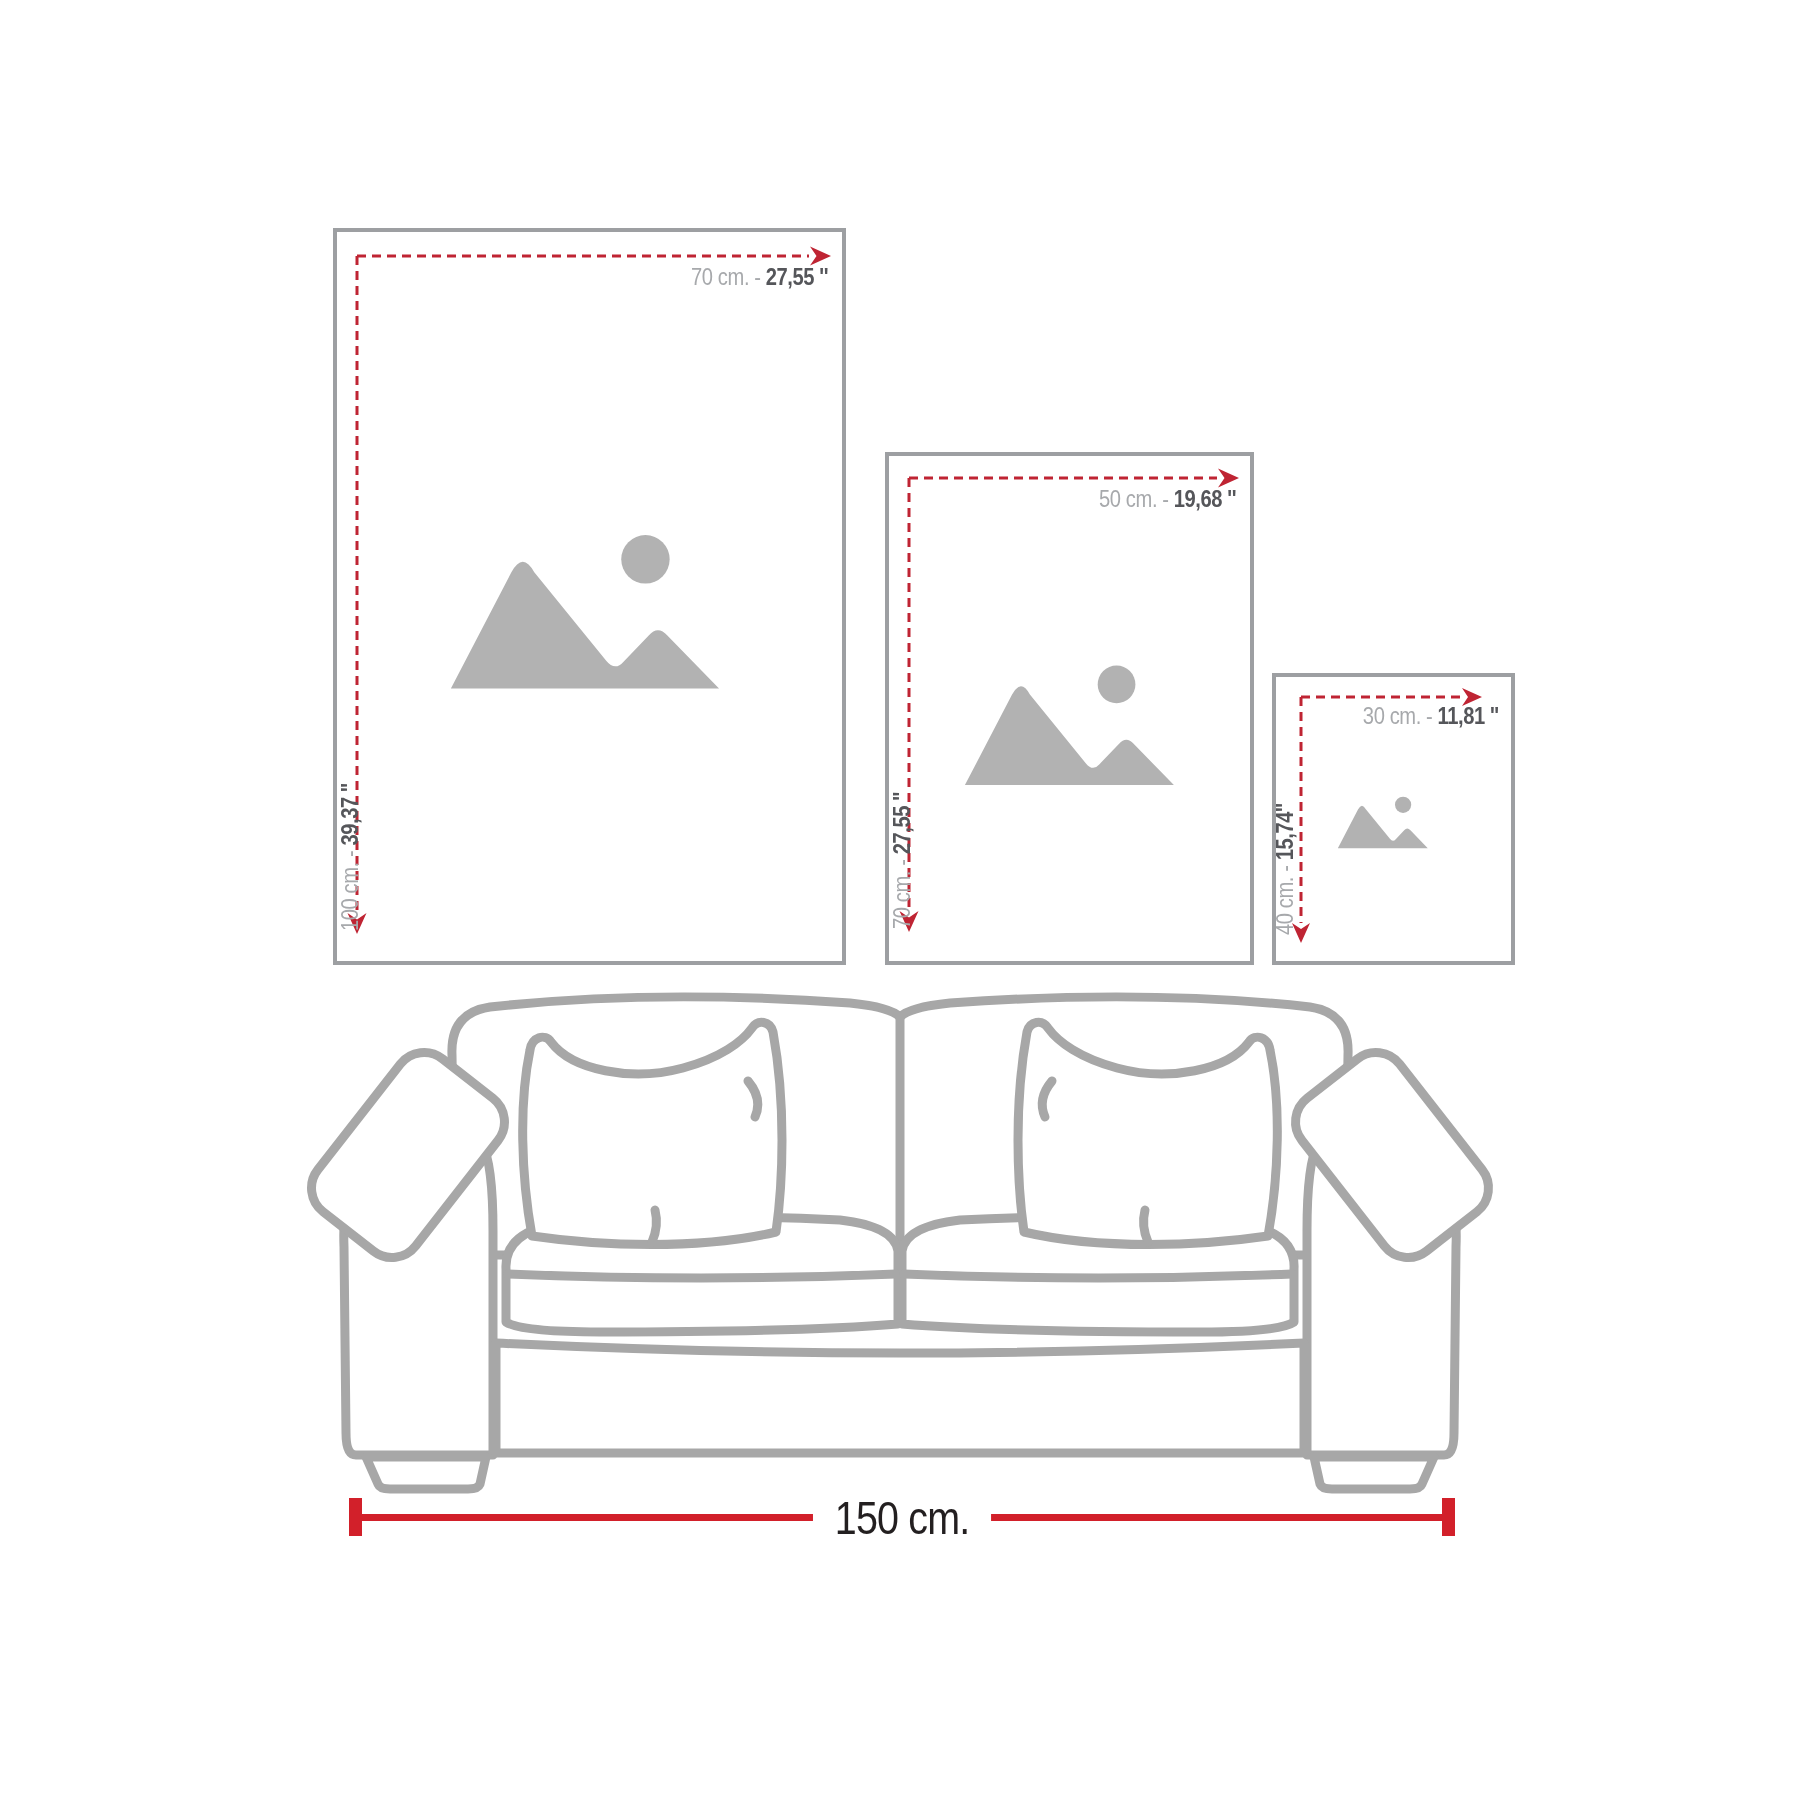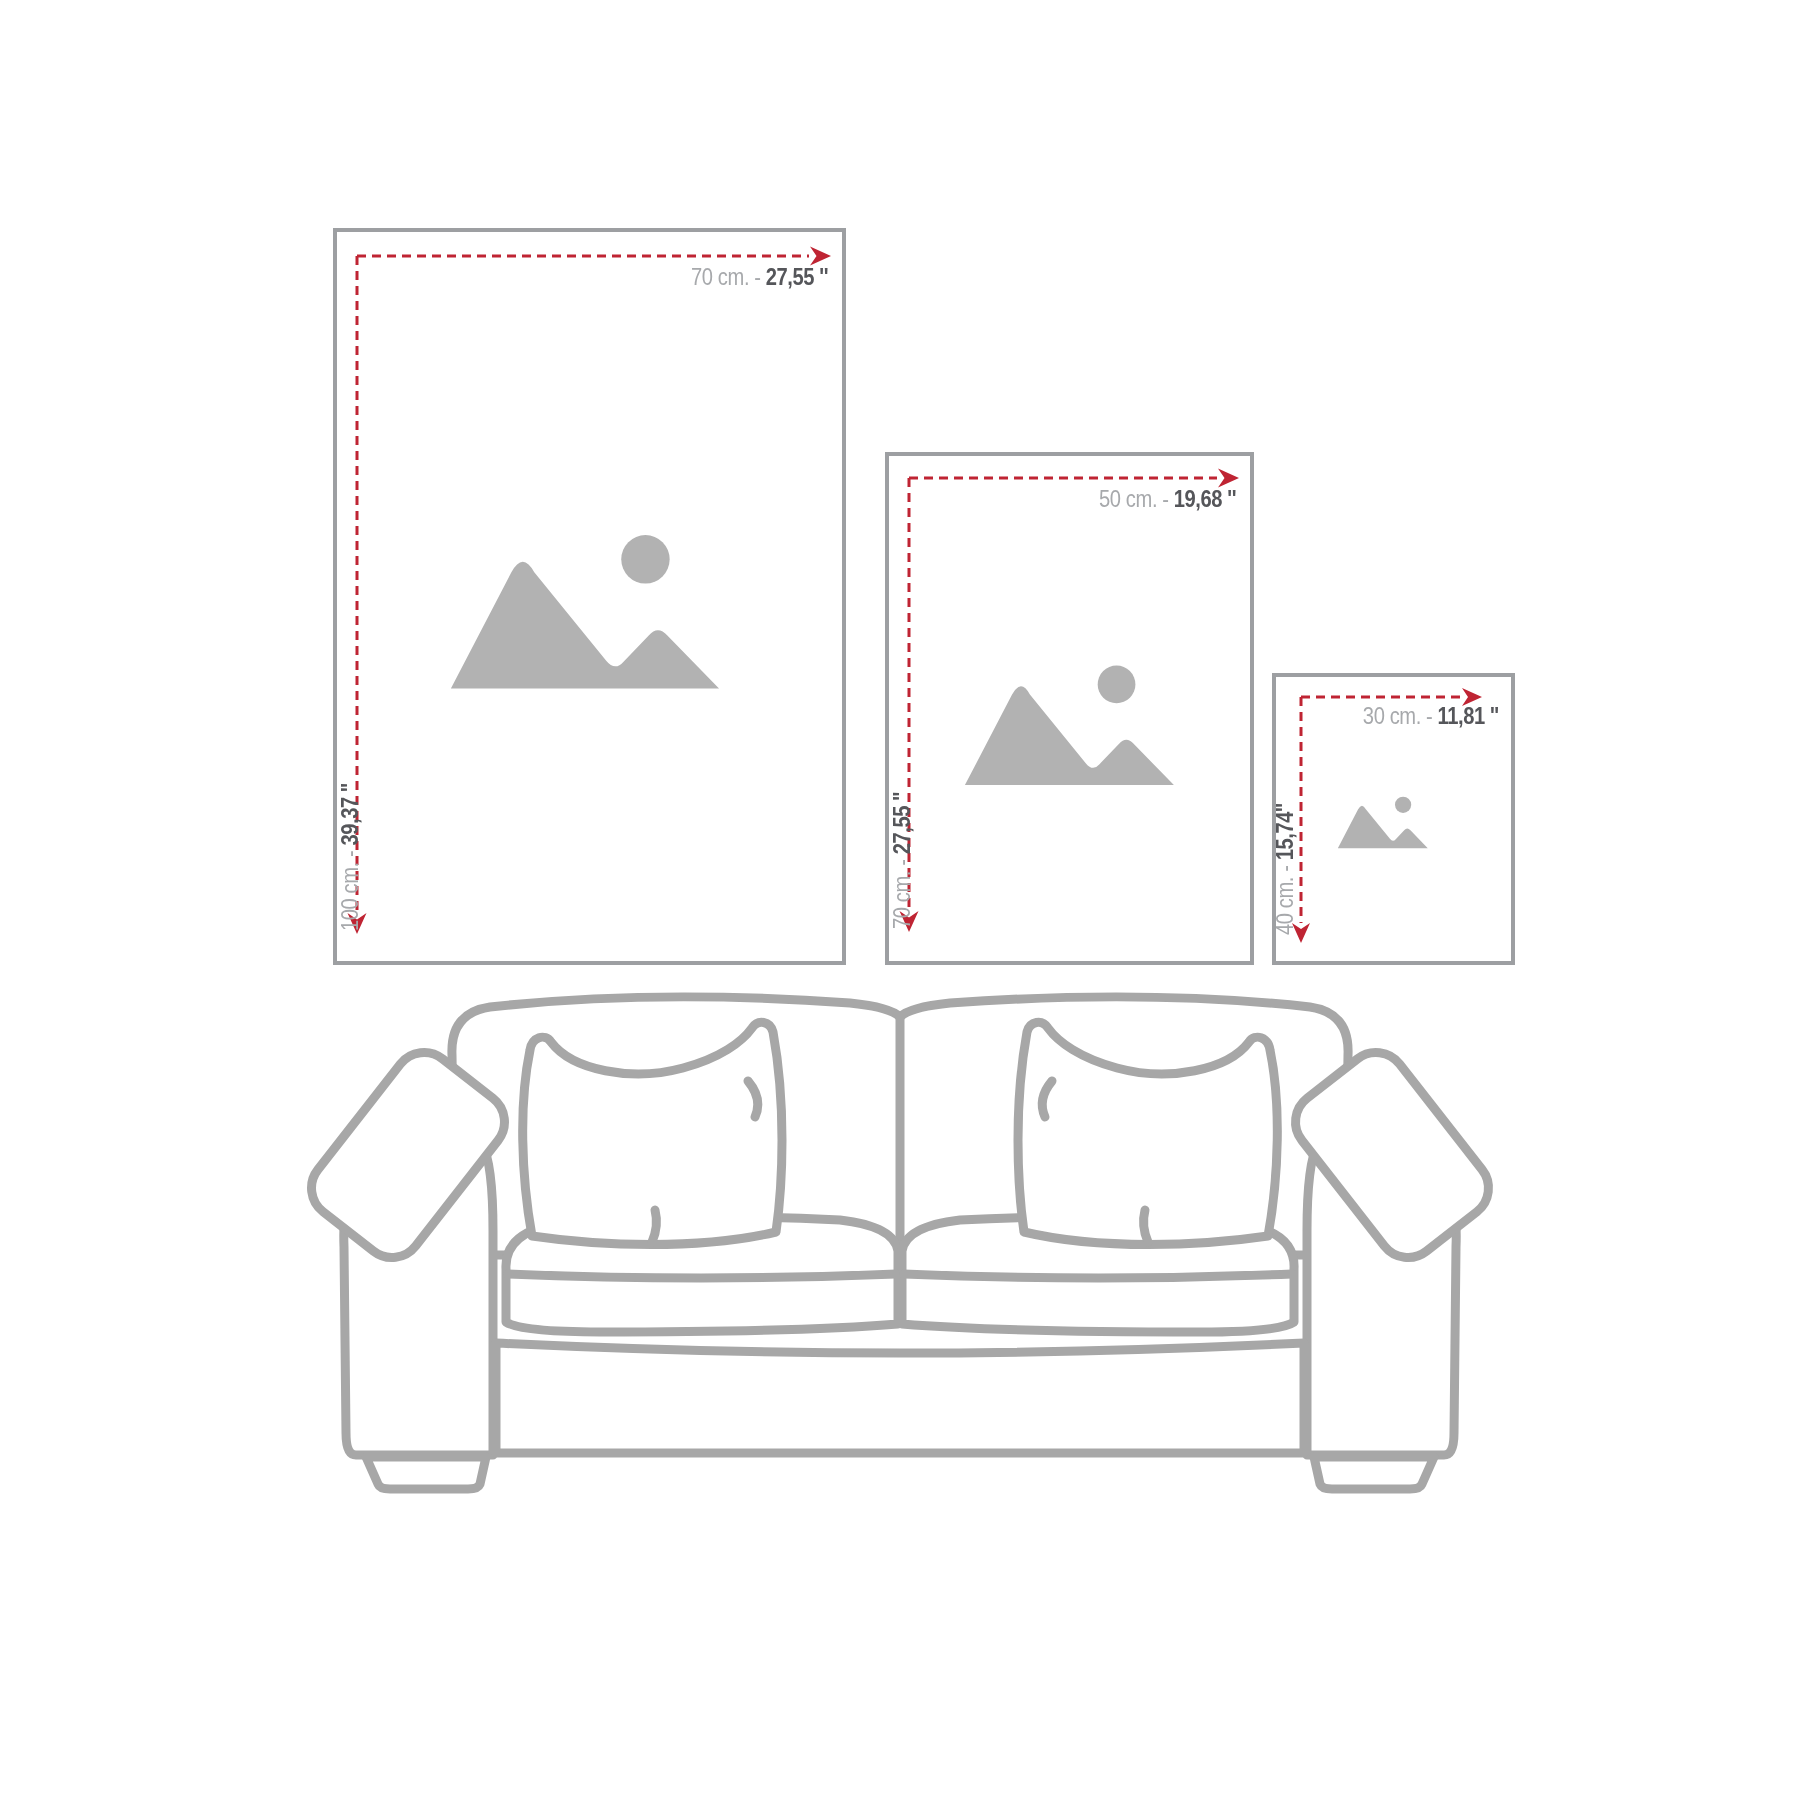--- a/index.html
+++ b/index.html
@@ -142,14 +142,20 @@
       <path d="M 352,259 q 7,-16 3,-32" fill="none"></path>
       <path d="M 968,253 C 979,192 981,120 970,67 C 968,54 955,50 949,59 C 928,87 869,99 817,85 C 780,75 758,59 748,45 C 742,36 730,38 727,49 C 714,120 717,200 724,249 C 800,267 900,263 968,253 Z"></path>
       <path d="M 752,98 q -15,18 -7,36" fill="none"></path>
       <path d="M 848,259 q -7,-16 -3,-32" fill="none"></path>
 
       <path d="M 66,474 L 186,474 L 180,501 Q 178,506 168,506 L 90,506 Q 80,506 78,501 Z"></path>
       <path d="M 1134,474 L 1014,474 L 1020,501 Q 1022,506 1032,506 L 1110,506 Q 1120,506 1122,501 Z"></path>
     </g>
   </svg>
 
+  <div id="sofa-measure">
+    <div class="endcap left"></div>
+    <div id="measure-line"></div>
+    <span id="measure-label">150 cm.</span>
+    <div class="endcap right"></div>
+  </div>
 
 </div>
 
 </body></html>

